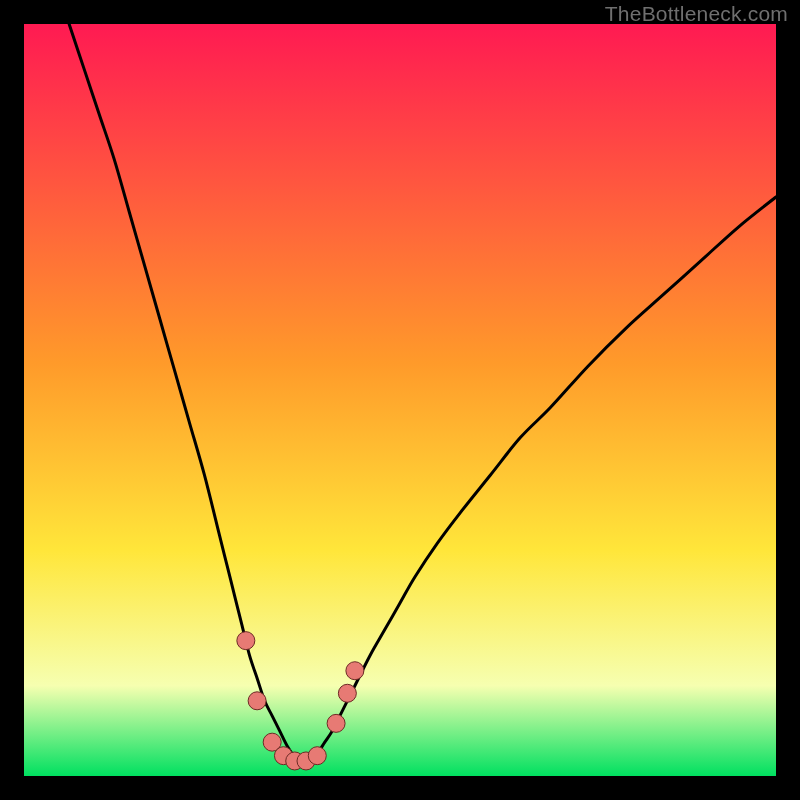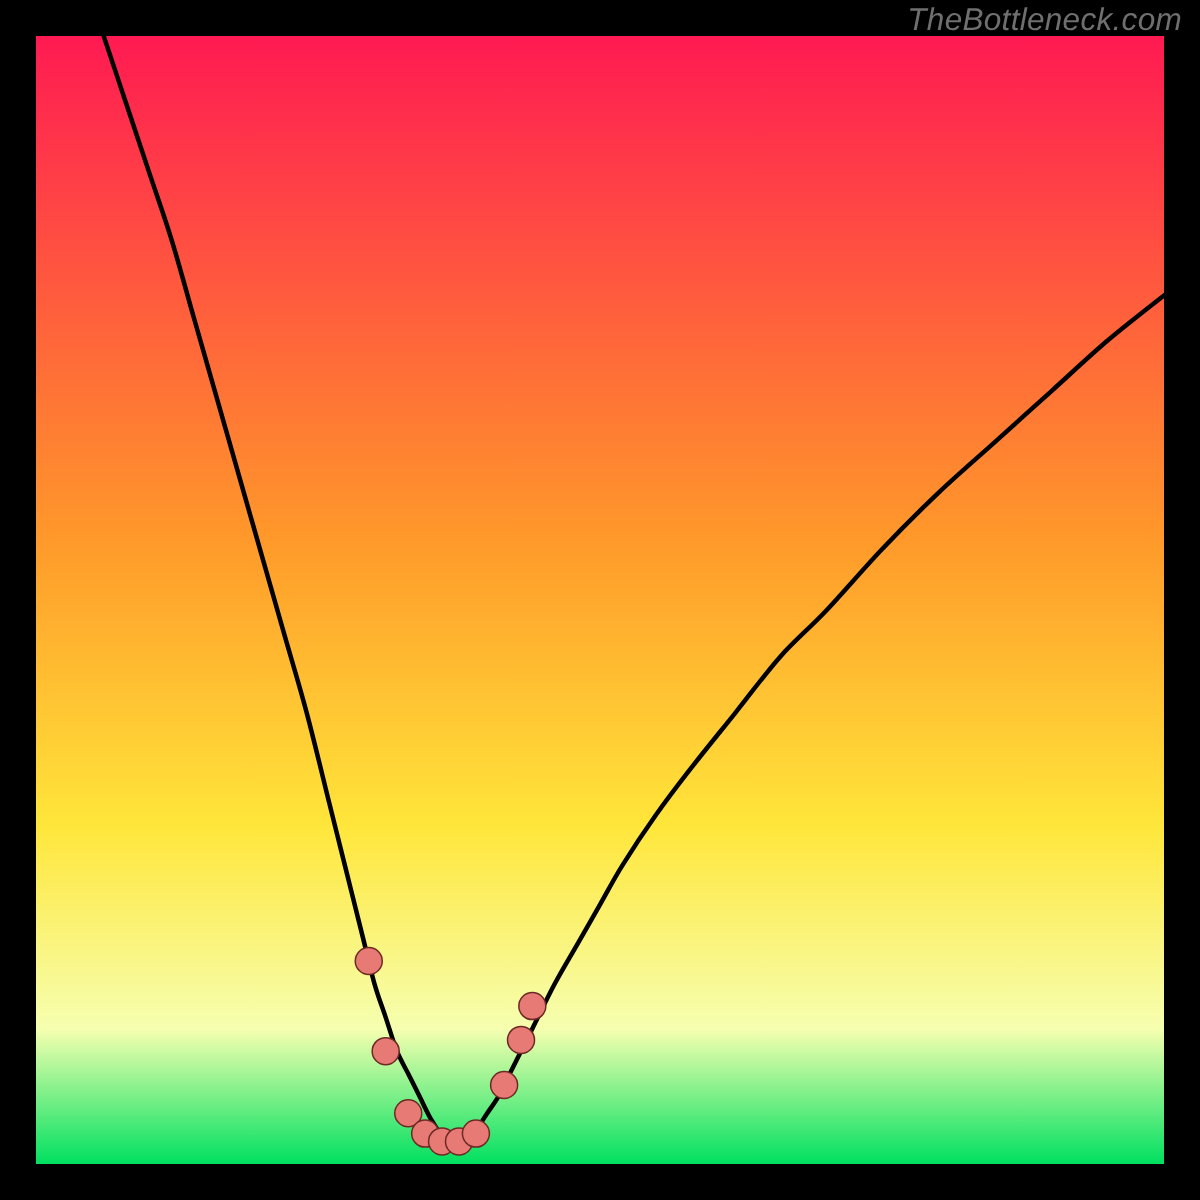--- a/index.html
+++ b/index.html
@@ -27,21 +27,20 @@
     height: 752px;
   }
   .watermark {
     position: absolute;
     top: 2px;
     right: 12px;
     color: #6f6f6f;
     font-size: 21px;
     font-weight: 400;
     letter-spacing: 0.2px;
-    font-style: italic;
   }
   svg { display: block; }
 </style>
 </head>
 <body>
 
 <div class="watermark">TheBottleneck.com</div>
 
 <div class="frame">
   <svg class="plot" viewBox="0 0 752 752" preserveAspectRatio="none">

